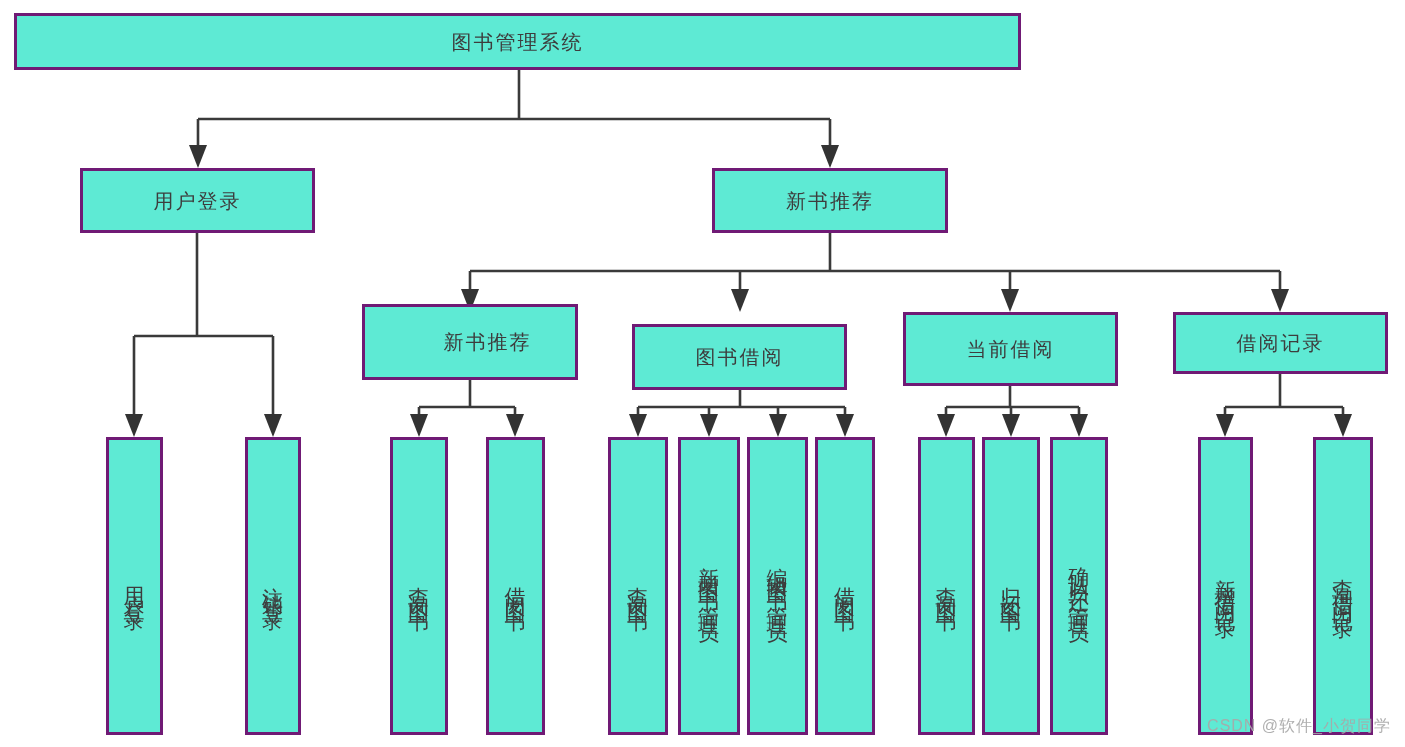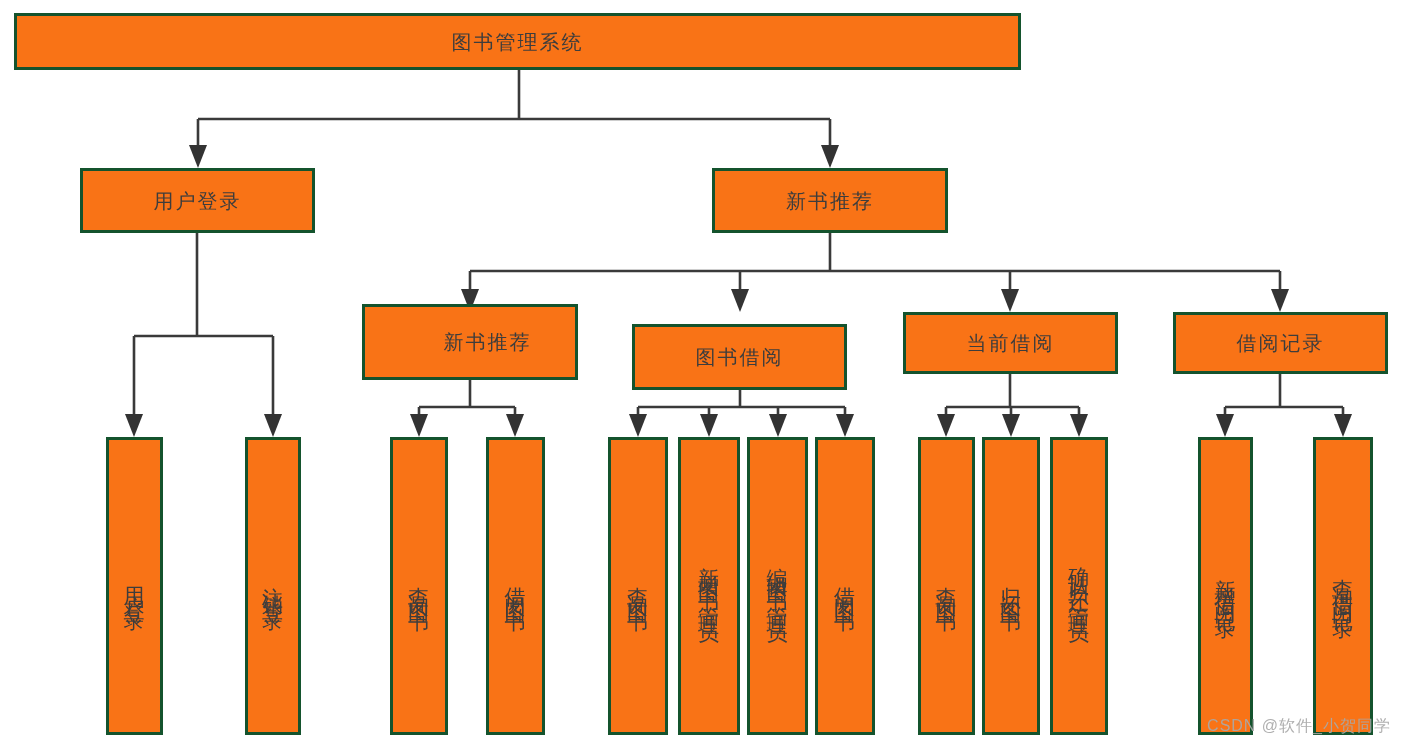--- a/index.html
+++ b/index.html
@@ -7,22 +7,22 @@
     position:relative;
     width:1405px;height:747px;
     background:#ffffff;
     font-family:"Liberation Sans","DejaVu Sans",sans-serif;
     overflow:hidden;
   }
   svg.connectors{position:absolute;left:0;top:0;z-index:1;}
   .box{
     position:absolute;
     box-sizing:border-box;
-    border:3px solid #14532d;
-    background:#f97316;
+    border:3px solid #701a75;
+    background:#5eead4;
     display:flex;
     align-items:center;
     justify-content:center;
     color:#3d3d3d;
     font-size:20px;
     letter-spacing:2px;
     z-index:2;
     text-align:left;
     line-height:1.2;
   }
@@ -91,21 +91,21 @@
     </g>
   </svg>
 
   <div class="box" style="left:14px;top:13px;width:1007px;height:57px;">图书管理系统</div>
 
   <div class="box" style="left:80px;top:168px;width:235px;height:65px;">用户登录</div>
   <div class="box" style="left:712px;top:168px;width:236px;height:65px;">新书推荐</div>
 
   <div class="box" style="left:362px;top:304px;width:216px;height:76px;padding-left:35px;">新书推荐</div>
   <div class="box" style="left:632px;top:324px;width:215px;height:66px;">图书借阅</div>
-  <div class="box" style="left:903px;top:312px;width:215px;height:62px;">当前借阅</div>
+  <div class="box" style="left:903px;top:312px;width:215px;height:74px;">当前借阅</div>
   <div class="box" style="left:1173px;top:312px;width:215px;height:62px;">借阅记录</div>
 
   <div class="box vbox" style="left:106px;top:437px;width:57px;height:298px;">用户登录</div>
   <div class="box vbox" style="left:245px;top:437px;width:56px;height:298px;">注销登录</div>
 
   <div class="box vbox" style="left:390px;top:437px;width:58px;height:298px;">查询图书</div>
   <div class="box vbox" style="left:486px;top:437px;width:59px;height:298px;">借阅图书</div>
 
   <div class="box vbox" style="left:608px;top:437px;width:60px;height:298px;">查询图书</div>
   <div class="box vbox" style="left:678px;top:437px;width:62px;height:298px;">新增图书（管理员）</div>

